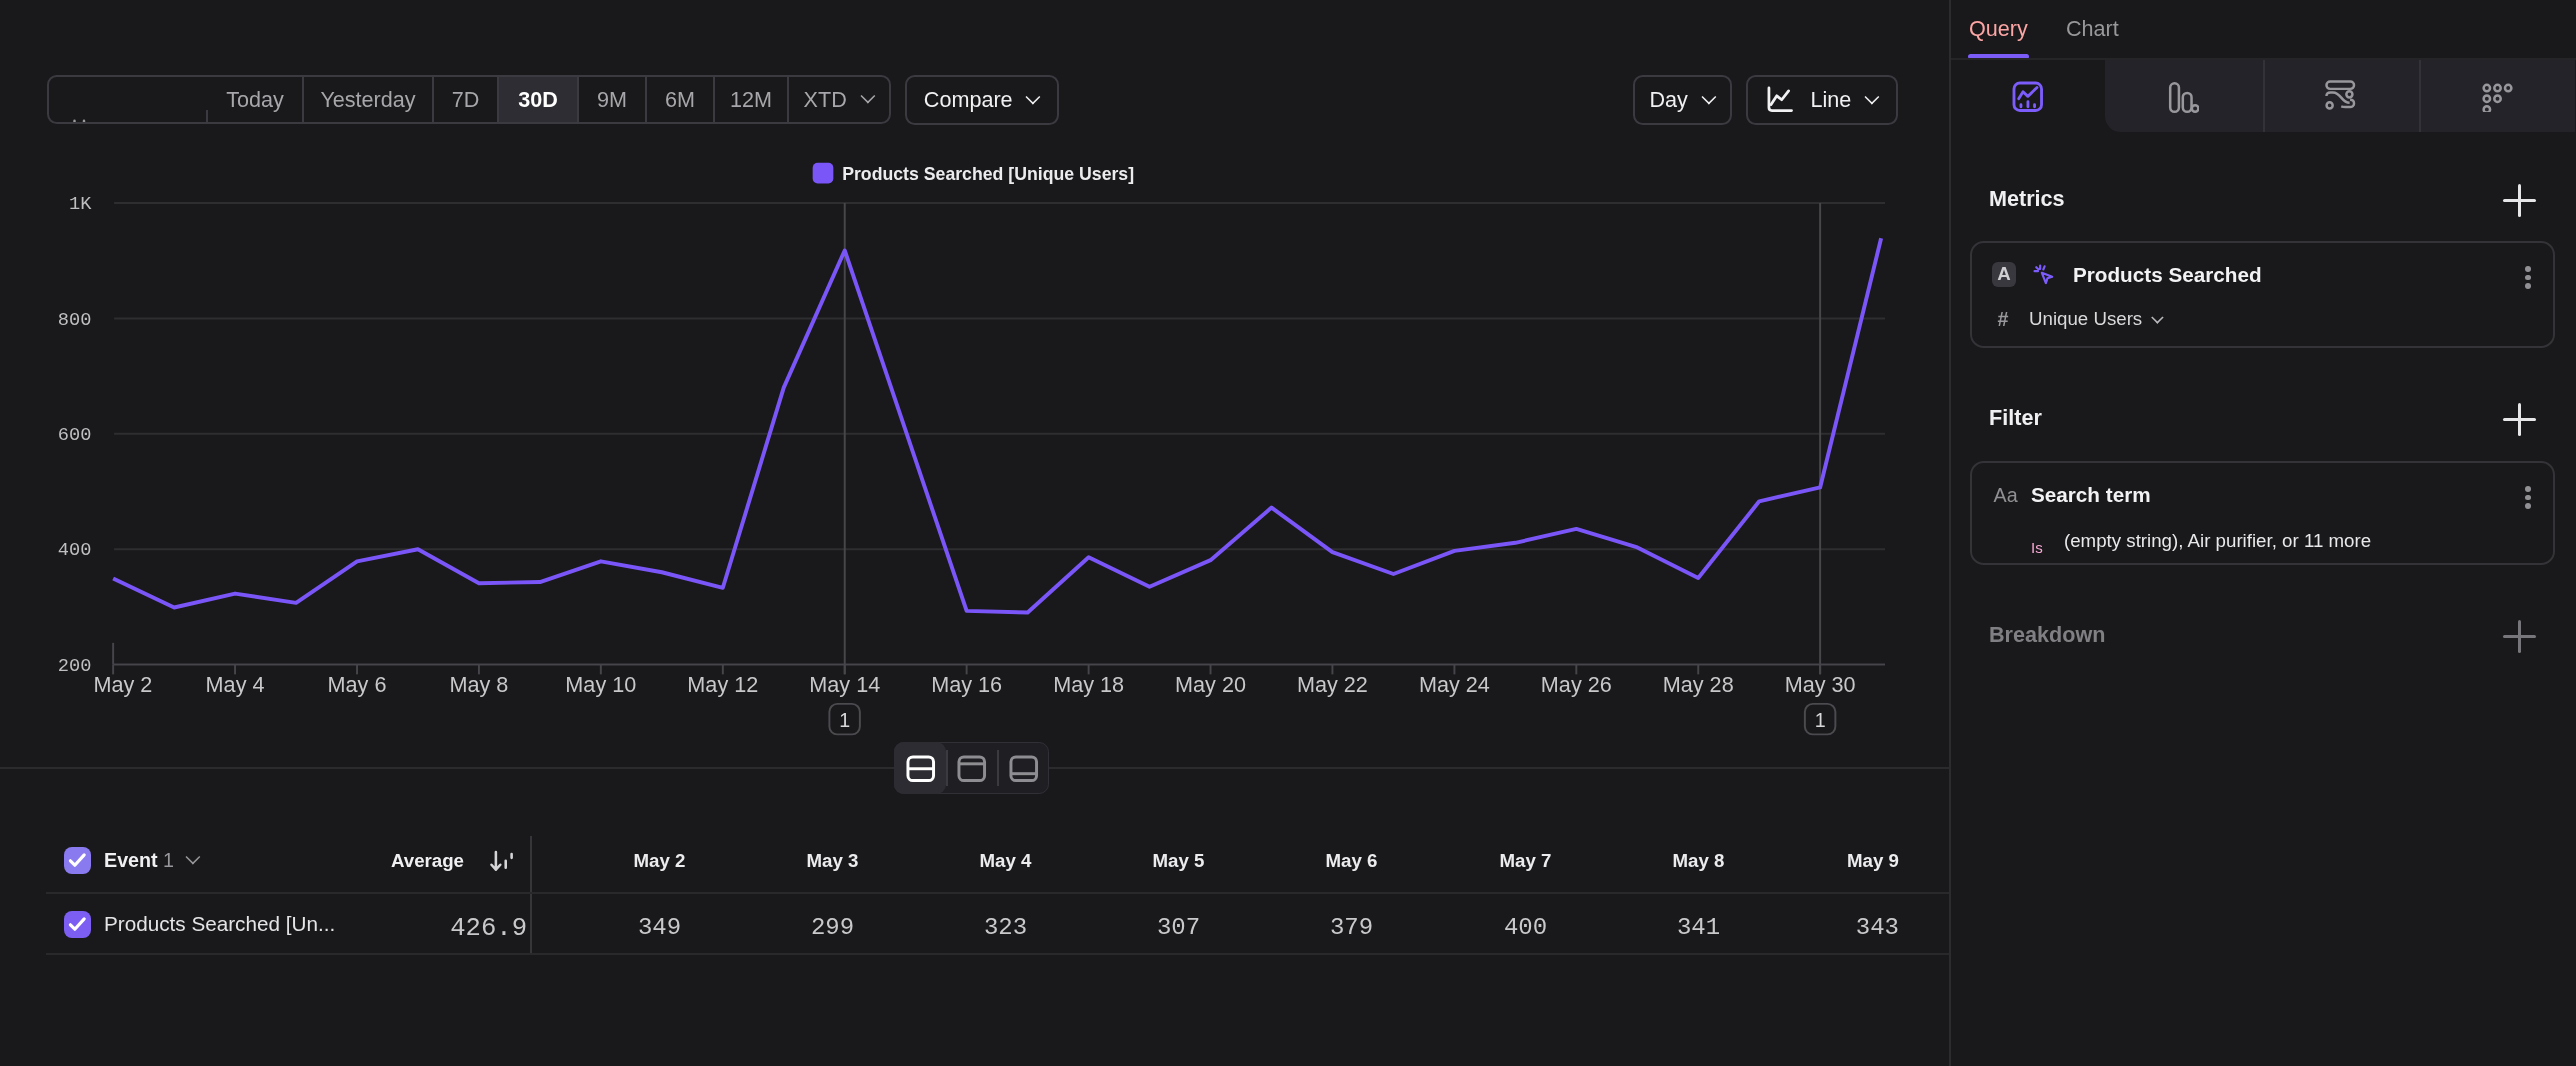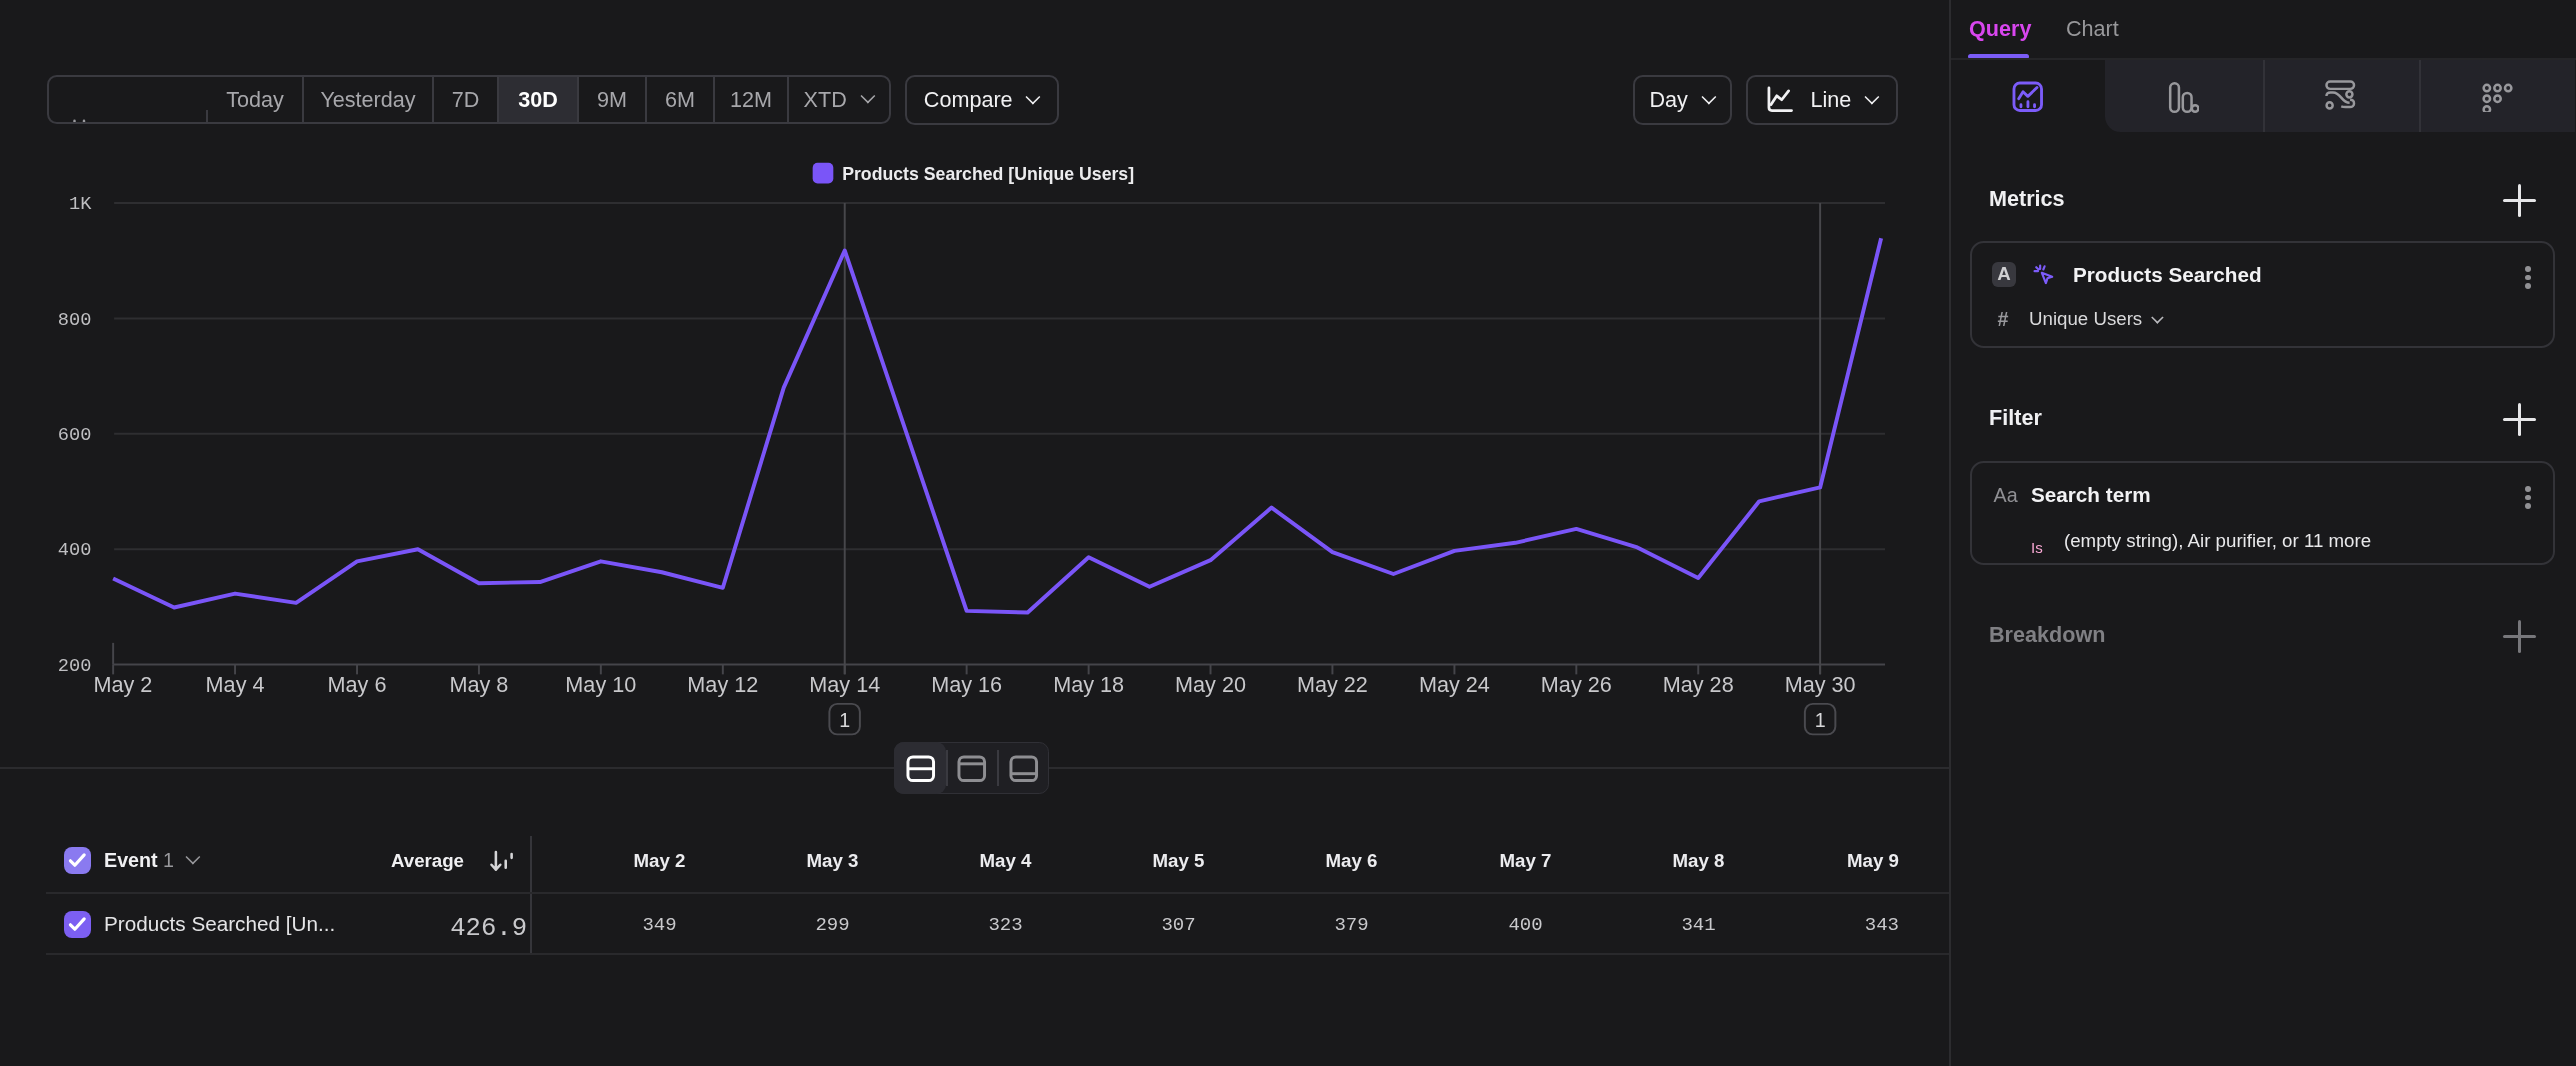--- a/index.html
+++ b/index.html
@@ -25,21 +25,21 @@
 .plus:after{content:"";position:absolute;left:15.3px;top:0;width:3px;height:33px;background:currentColor;border-radius:1.5px;}
 .card{position:absolute;left:1970px;width:585px;border:2px solid #333338;border-radius:13.8px;}
 .dots3{position:absolute;left:2522px;width:9.8px;}
 .dots3 i{display:block;width:5.9px;height:5.9px;border-radius:50%;background:#919195;margin:2.5px 0;}
 .abadge{position:absolute;left:1990px;width:24.6px;height:25.6px;background:#38383e;border-radius:5.9px;color:#cfcfd1;font-weight:bold;font-size:18.7px;display:flex;align-items:center;justify-content:center;}
 .schev{display:inline-block;width:10.8px;height:10.8px;border-right:2.4px solid #b9b9bd;border-bottom:2.4px solid #b9b9bd;transform:rotate(45deg) scale(.8);}
 
 .mono{font-family:"Liberation Mono",monospace;}
 .cbox{position:absolute;left:64px;width:26.6px;height:26.6px;border-radius:7.9px;}
 .colh{position:absolute;width:173px;text-align:center;font-size:18.7px;font-weight:bold;color:#ececef;}
-.colv{position:absolute;width:173px;text-align:center;font-size:19px;color:#c9c9cc;font-family:"Liberation Mono",monospace;}
+.colv{position:absolute;width:173px;text-align:center;font-size:24px;color:#c9c9cc;font-family:"Liberation Mono",monospace;}
 </style></head>
 <body>
 <div id="app">
 
 <div class="tbar">
   <div class="seg" style="width:159px;justify-content:flex-start;padding-left:15.7px;margin-top:33px;">
     <svg width="28.5" height="28.5" viewBox="0 0 30 30" style="margin-right:19.7px;">
           <g fill="none" stroke="#9a9a9e" stroke-width="2.6" stroke-linecap="round">
             <rect x="4" y="6" width="22" height="20" rx="4"></rect>
             <path d="M10 3v5M20 3v5"></path>
@@ -190,21 +190,21 @@
 <div class="colv" style="left:919px;top:914px;">323</div>
 <div class="colv" style="left:1092px;top:914px;">307</div>
 <div class="colv" style="left:1265px;top:914px;">379</div>
 <div class="colv" style="left:1439px;top:914px;">400</div>
 <div class="colv" style="left:1612px;top:914px;">341</div>
 <div class="colv" style="left:1726px;top:914px;text-align:right;">343</div>
 
 <div class="abs" style="left:46px;top:953px;width:1903px;height:2px;background:#29292c;"></div>
 
 <div class="pdiv"></div>
-<div class="ptab" style="left:1969px;color:#d946ef;font-weight:bold;">Query</div>
+<div class="ptab" style="left:1969px;color:#fca5a5;">Query</div>
 <div class="ptab" style="left:2066px;color:#98989b;">Chart</div>
 <div class="abs" style="left:1968px;top:54px;width:61px;height:4.9px;border-radius:3px;background:#7b5cf7;"></div>
 <div class="hline"></div>
 <div class="strip">
   <div class="stripbg"></div>
   <div class="stripsep" style="left:312px;"></div>
   <div class="stripsep" style="left:468px;"></div>
 
   <svg class="abs" style="left:61px;top:20.7px;" width="31.5" height="31.5" viewBox="0 0 32 32">
         <g fill="none" stroke="#7c5cfa" stroke-width="2.9">

